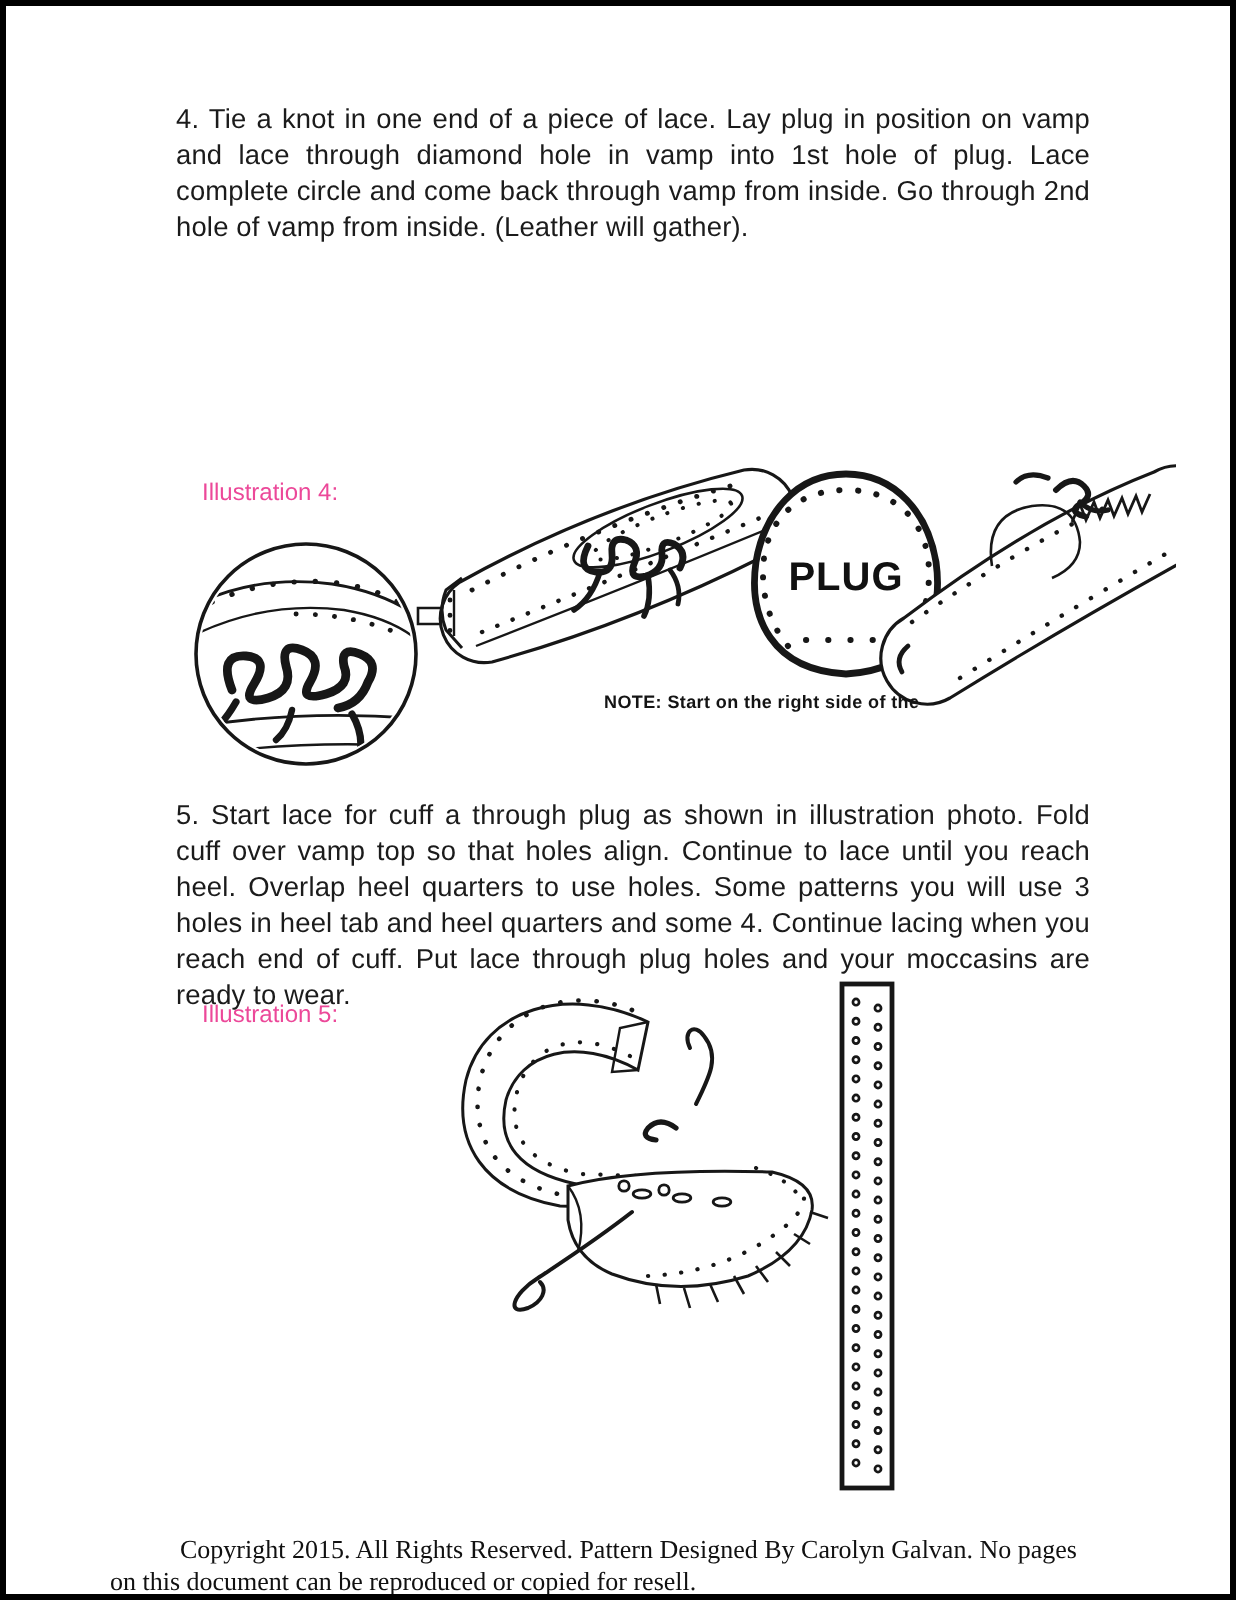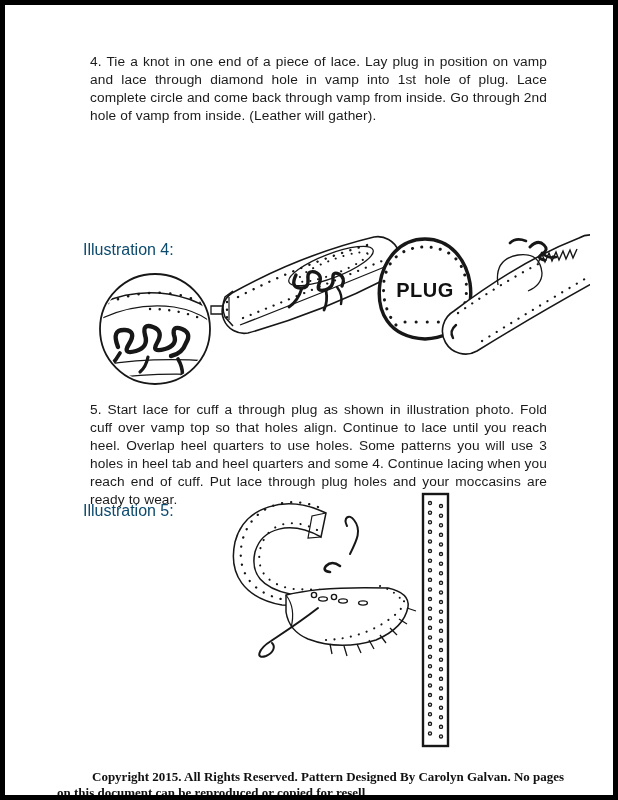--- a/index.html
+++ b/index.html
@@ -1,57 +1,57 @@
 <!DOCTYPE html>
 <html><head>
 <meta charset="utf-8">
 <style>
   html,body{margin:0;padding:0;background:#e9e9e9;}
   .page{
     position:relative;
     width:618px;height:800px;
     background:#ffffff;
-    border:5px solid #000000;
+    border:3px solid #000000;
     box-sizing:border-box;
     overflow:hidden;
     font-family:"Liberation Sans", sans-serif;
     color:#1b1b1b;
   }
   .body-par{
     position:absolute;
     left:85px;
     width:457px;
     margin:0;
     font-size:13.7px;
     line-height:18px;
     text-align:justify;
     letter-spacing:.1px;
     color:#1b1b1b;
   }
   .illus-label{
     position:absolute;
-    left:78px;
-    font-size:16px;
-    color:#0c4a6e;
+    left:98px;
+    font-size:12px;
+    color:#ec4899;
   }
   .illus{position:absolute;}
   .note-block{
     position:absolute;
     left:299px;top:342px;
     width:178px;
     font-size:9px;
     font-weight:bold;
     line-height:12.4px;
     letter-spacing:.2px;
     color:#141414;
   }
   .footer-line{
     position:absolute;
     font-family:"Liberation Serif", serif;
-    font-weight:bold;
+    font-weight:normal;
     font-size:13px;
     color:#111;
     white-space:nowrap;
   }
   .footer-line.l1{left:87px;top:764px;}
   .footer-line.l2{left:52px;top:780px;text-align:center;}
   svg .ink{stroke:#171717;fill:none;}
   svg text{font-family:"Liberation Sans", sans-serif;}
 </style>
 </head>
@@ -123,20 +123,21 @@
       <path class="ink" stroke-width="2.2" stroke-linecap="round" stroke-dasharray="0.1 8.4" d="M392 108 Q450 72 505 40"></path>
       <path class="ink" stroke-width="2.2" stroke-linecap="round" stroke-dasharray="0.1 8.4" d="M368 80 Q420 44 470 20"></path>
       <path class="ink" stroke-width="3" stroke-linecap="round" d="M440 14 q8 -8 14 -2 q5 5 -2 9 q-6 4 2 6"></path>
       <path class="ink" stroke-width="2.6" stroke-linecap="round" d="M436 8 q-10 -4 -16 2"></path>
       <path class="ink" stroke-width="2.6" stroke-linecap="round" d="M452 20 q6 6 14 4"></path>
       <path class="ink" stroke-width="2.4" stroke-linecap="round" d="M366 92 q-7 6 -3 13"></path>
     </g>
   </svg>
 
   <div class="note-block">
+    <div>NOTE: Start on the right side of the</div>
   </div>
 
   <p class="body-par" style="top:396px">5. Start lace for cuff a through plug as shown in illustration photo. Fold cuff over vamp top so that holes align. Continue to lace until you reach heel. Overlap heel quarters to use holes. Some patterns you will use 3 holes in heel tab and heel quarters and some 4. Continue lacing when you reach end of cuff. Put lace through plug holes and your moccasins are ready to wear.</p>
 
   <div class="illus-label" style="top:497px">Illustration 5:</div>
 
   <svg class="illus" style="left:85px;top:487px" width="420" height="272" viewBox="0 0 420 272">
 
     <g>
 

